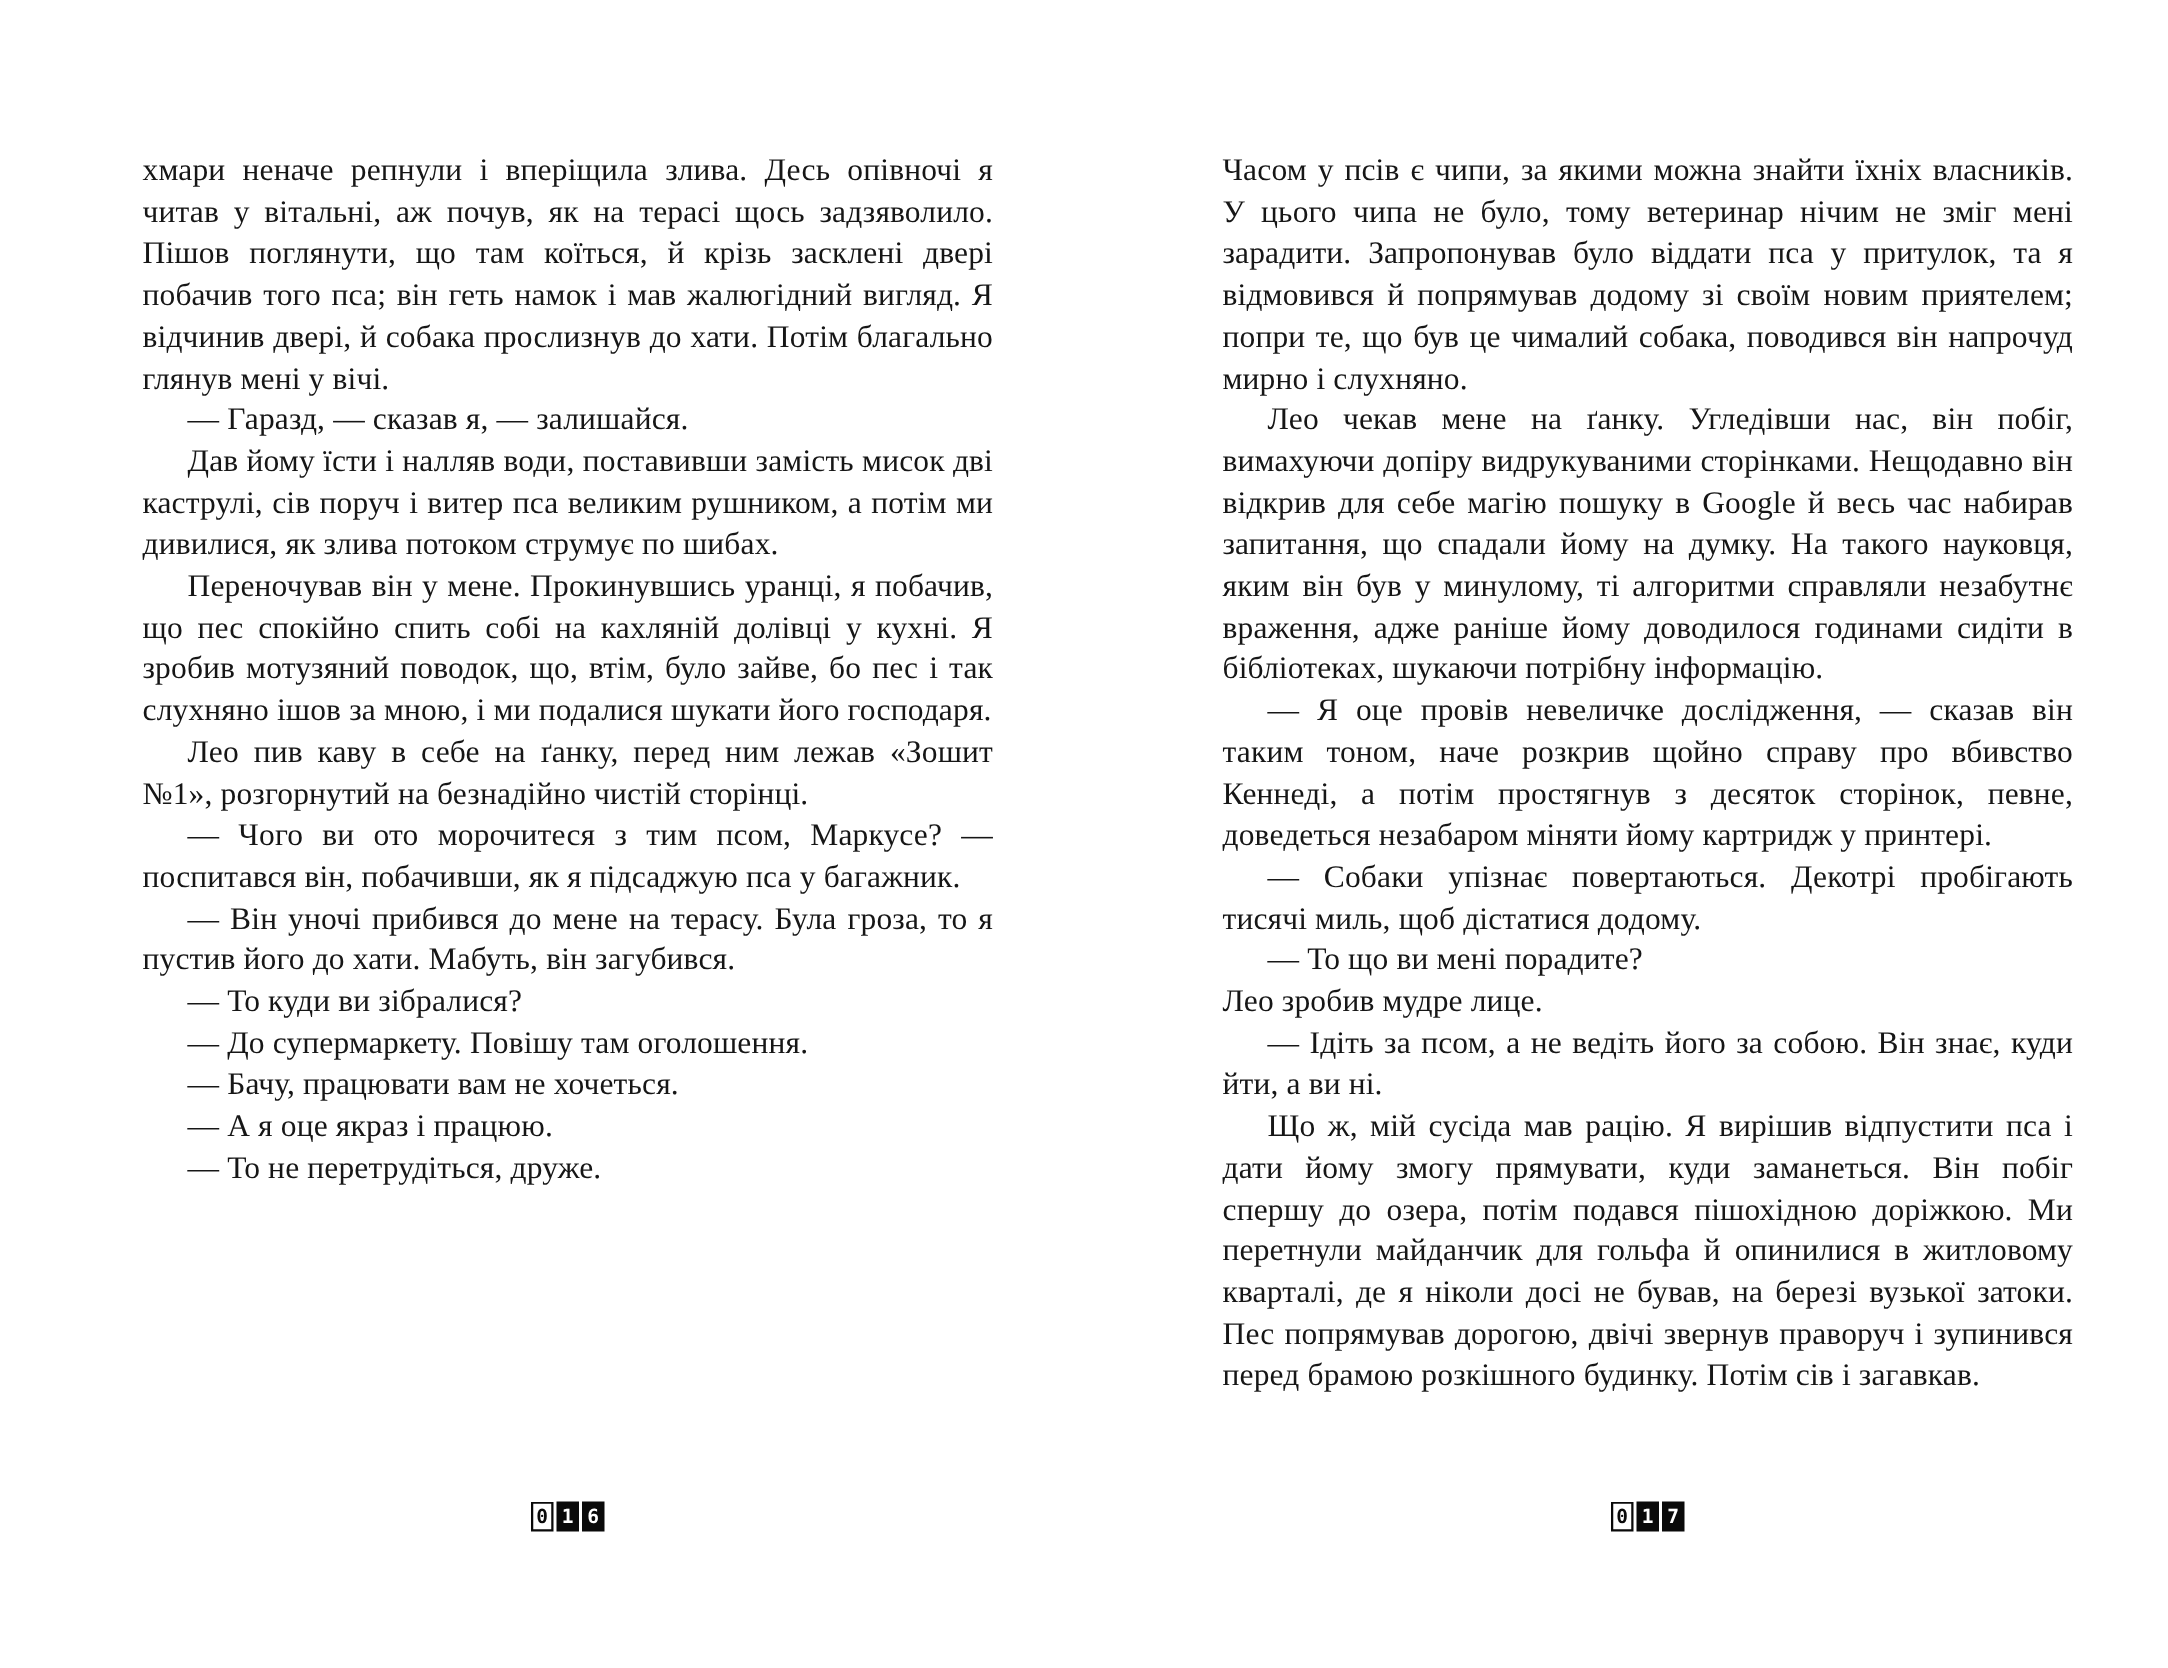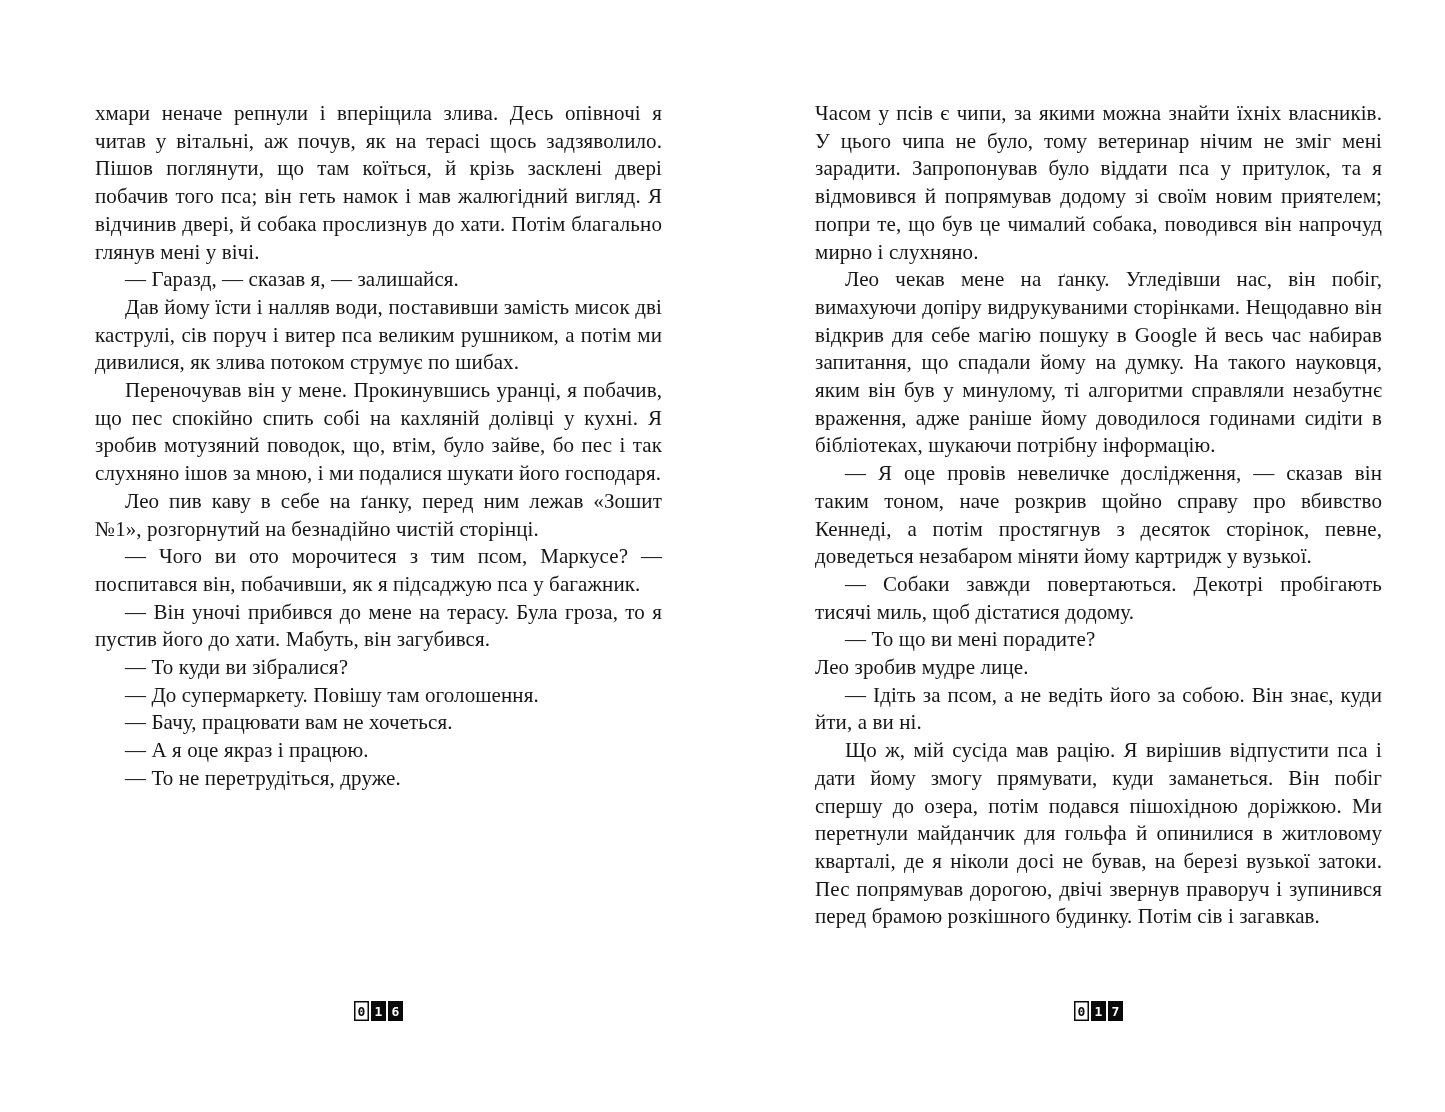--- a/index.html
+++ b/index.html
@@ -87,22 +87,22 @@
     <div class="folio">
         <span class="digit digit--light">0</span>
         <span class="digit">1</span>
         <span class="digit">6</span>
       </div>
   </section>
   <section class="page page--right">
     <div class="text-block">
         <p class="para"><span>Часом у псів є чипи, за якими можна знайти їхніх власників. У цього чипа не було, тому ветеринар нічим не зміг мені зарадити. Запропонував було віддати пса у притулок, та я відмовився й попрямував додому зі своїм новим приятелем; попри те, що був це чималий собака, поводився він напрочуд мирно і слухняно.</span></p>
         <p class="para para--indent"><span>Лео чекав мене на ґанку. Угледівши нас, він побіг, вимахуючи допіру видрукуваними сторінками. Нещодавно він відкрив для себе магію пошуку в </span><span class="seg--italic">Google</span><span> й весь час набирав запитання, що спадали йому на думку. На такого науковця, яким він був у минулому, ті алгоритми справляли незабутнє враження, адже раніше йому доводилося годинами сидіти в бібліотеках, шукаючи потрібну інформацію.</span></p>
-        <p class="para para--indent"><span>— Я оце провів невеличке дослідження, — сказав він таким тоном, наче розкрив щойно справу про вбивство Кеннеді, а потім простягнув з десяток сторінок, певне, доведеться незабаром міняти йому картридж у вузької.</span></p>
-        <p class="para para--indent"><span>— Собаки завжди повертаються. Декотрі пробігають тисячі миль, щоб дістатися додому.</span></p>
+        <p class="para para--indent"><span>— Я оце провів невеличке дослідження, — сказав він таким тоном, наче розкрив щойно справу про вбивство Кеннеді, а потім простягнув з десяток сторінок, певне, доведеться незабаром міняти йому картридж у принтері.</span></p>
+        <p class="para para--indent"><span>— Собаки упізнає повертаються. Декотрі пробігають тисячі миль, щоб дістатися додому.</span></p>
         <p class="para para--indent"><span>— То що ви мені порадите?</span></p>
         <p class="para"><span>Лео зробив мудре лице.</span></p>
         <p class="para para--indent"><span>— Ідіть за псом, а не ведіть його за собою. Він знає, куди йти, а ви ні.</span></p>
         <p class="para para--indent"><span>Що ж, мій сусіда мав рацію. Я вирішив відпустити пса і дати йому змогу прямувати, куди заманеться. Він побіг спершу до озера, потім подався пішохідною доріжкою. Ми перетнули майданчик для гольфа й опинилися в житловому кварталі, де я ніколи досі не бував, на березі вузької затоки. Пес попрямував дорогою, двічі звернув праворуч і зупинився перед брамою розкішного будинку. Потім сів і загавкав.</span></p>
       </div>
     <div class="folio">
         <span class="digit digit--light">0</span>
         <span class="digit">1</span>
         <span class="digit">7</span>
       </div>

